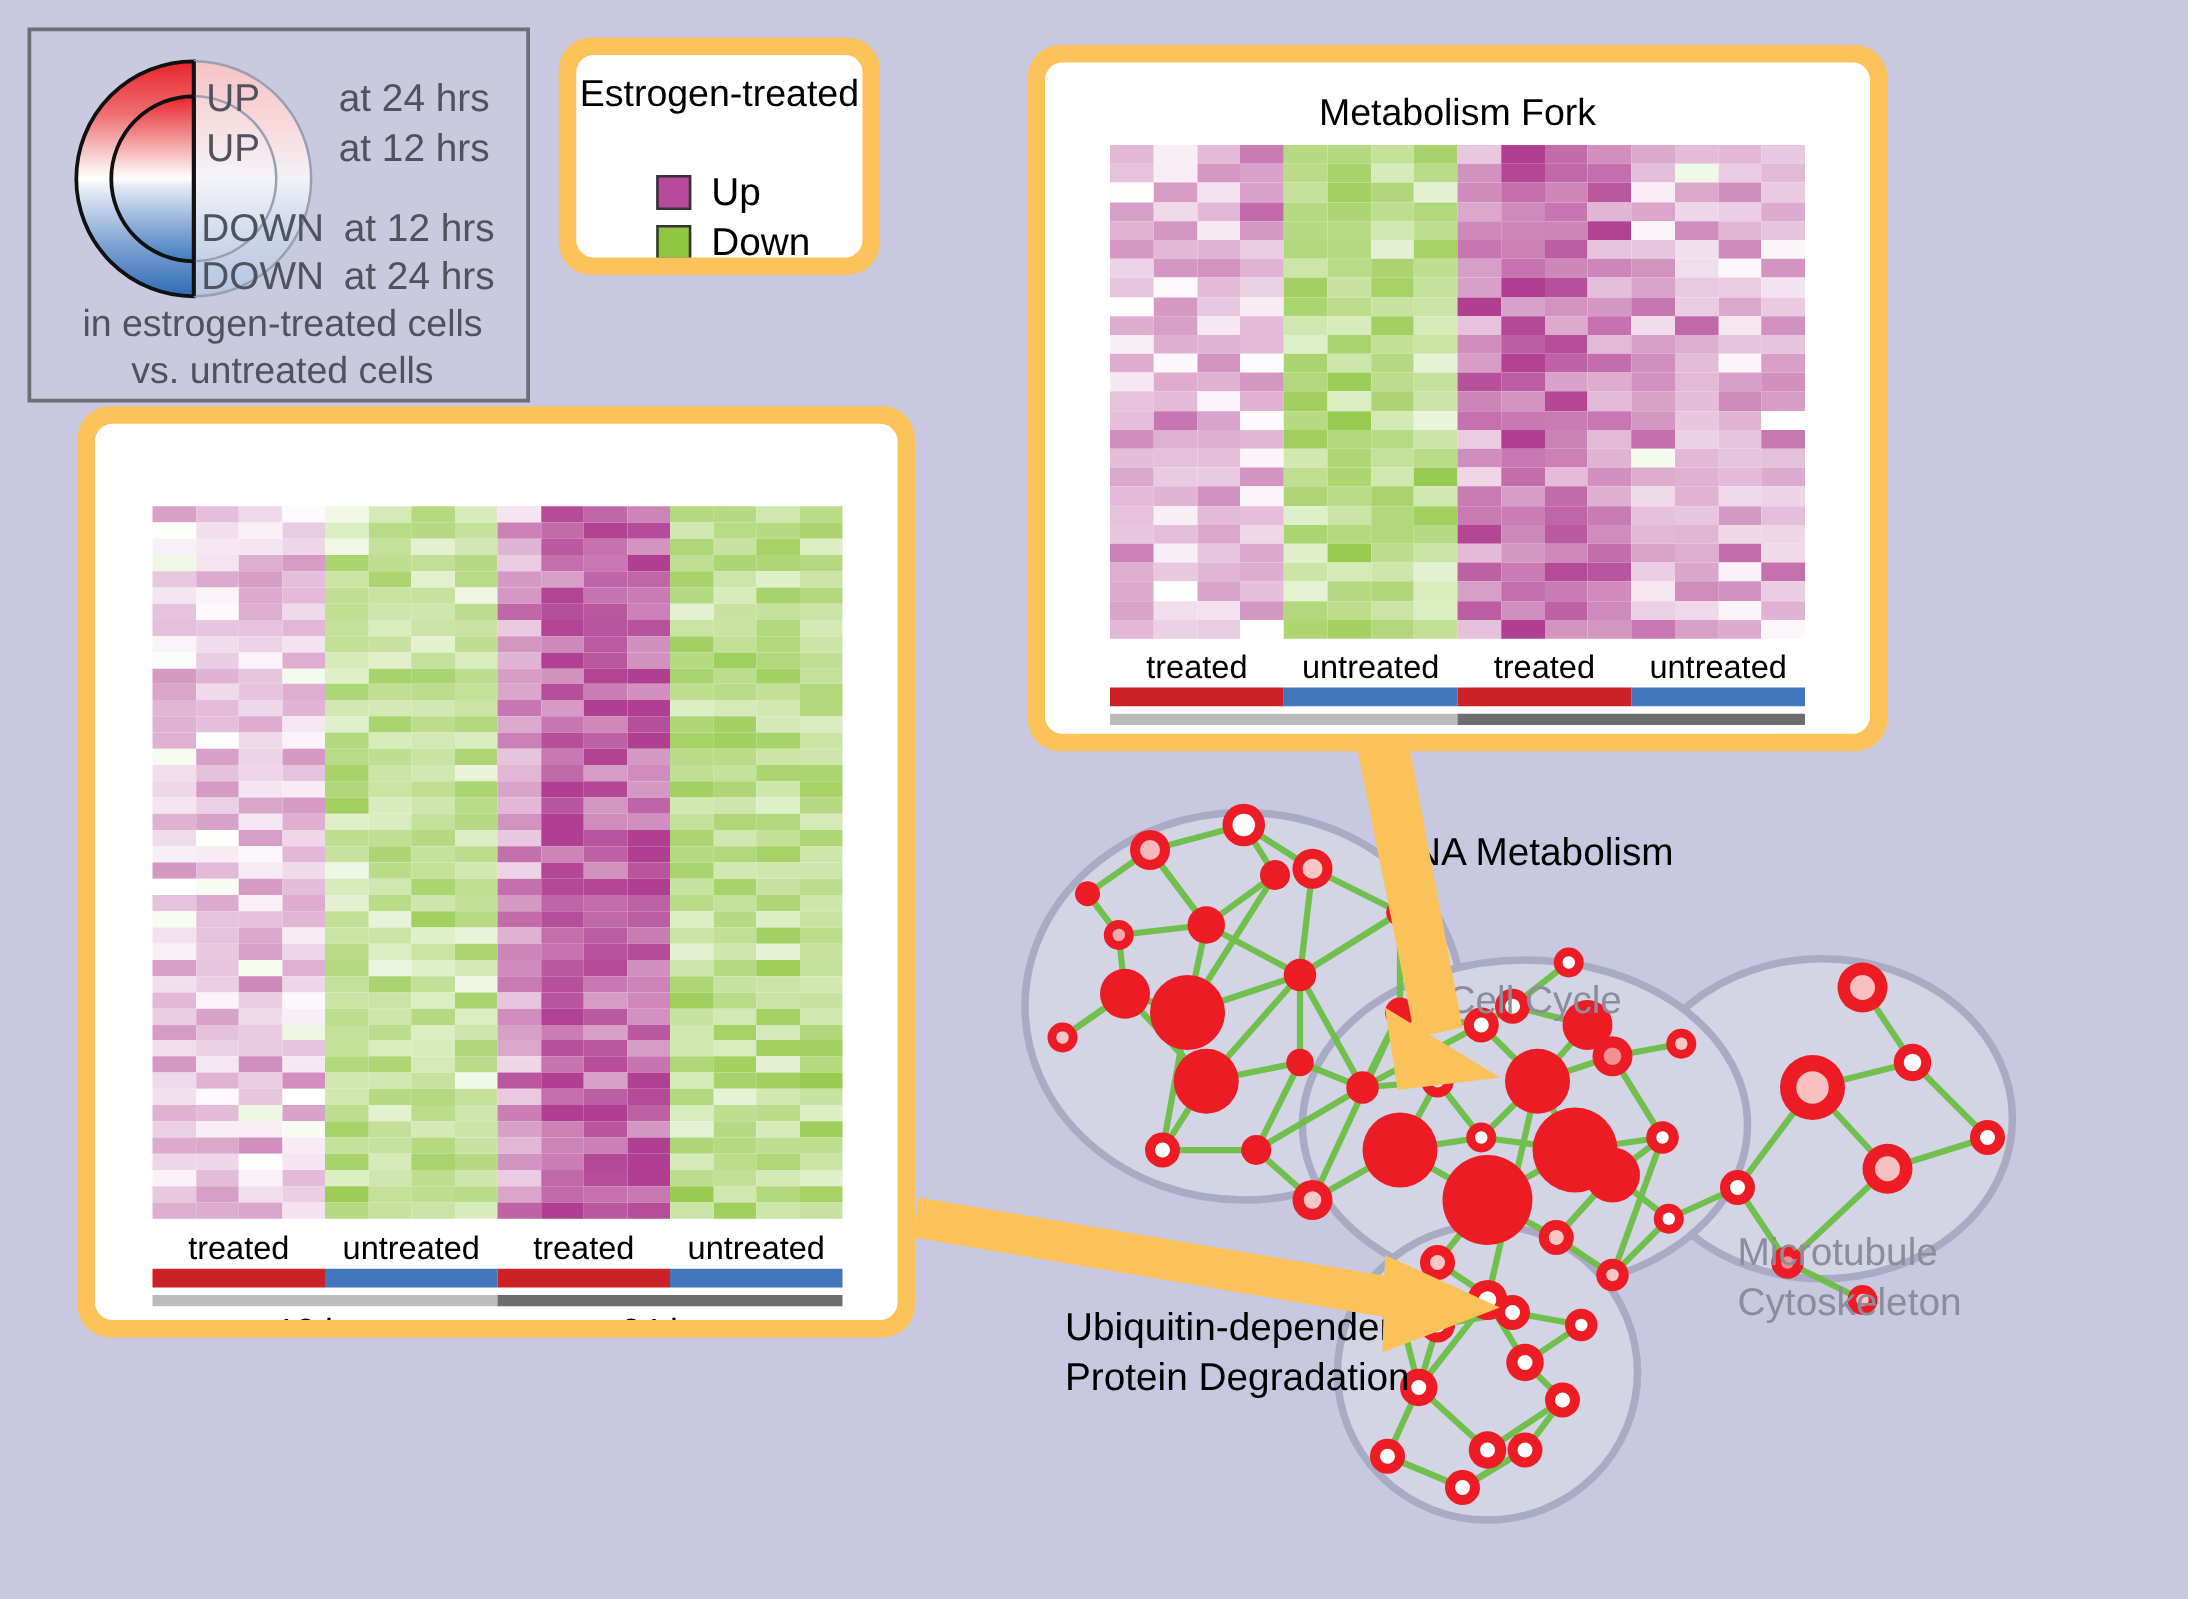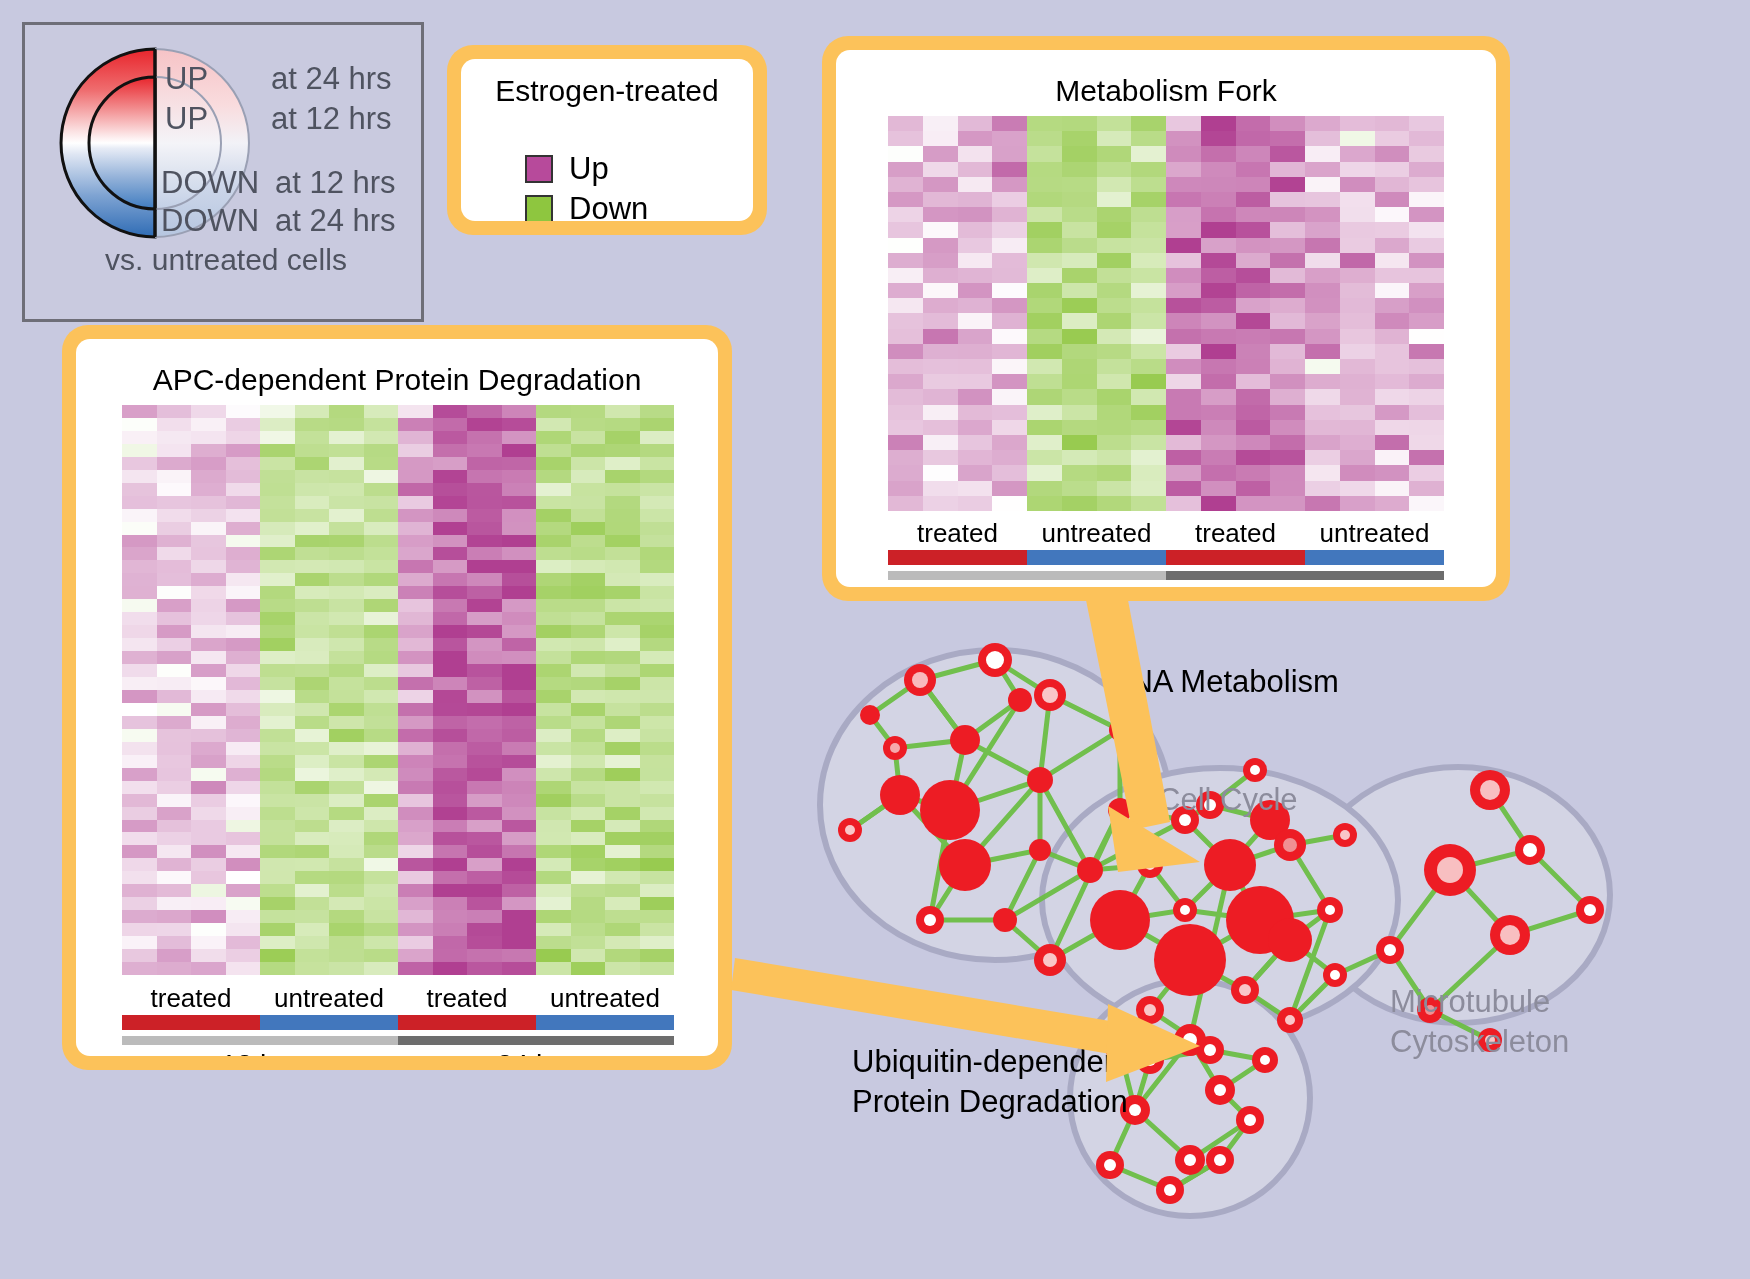--- a/index.html
+++ b/index.html
@@ -29,21 +29,21 @@
   .panel{
     position:absolute;background:#fcc25a;border-radius:26px;
     box-sizing:border-box;padding:14px;
   }
   .panel-inner{
     width:100%;height:100%;background:#ffffff;border-radius:14px;
     position:relative;box-sizing:border-box;overflow:hidden;
   }
 
   
-  #legend-panel{left:447px;top:45px;width:320px;height:190px;}
+  #legend-panel{left:447px;top:30px;width:257px;height:190px;}
   #legend-title{
     position:absolute;left:0;top:14px;width:100%;text-align:center;
     font-size:30px;color:#000;line-height:1.22;
   }
   .legend-item{position:absolute;left:64px;display:flex;align-items:center;gap:16px;}
   .legend-swatch{width:28px;height:28px;border:2px solid #333;box-sizing:border-box;}
   .legend-label{font-size:31px;color:#000;}
 
   
   #rf-panel{left:822px;top:36px;width:688px;height:565px;}
@@ -129,20 +129,21 @@
     <span class="key-word" style="left:140px;top:76px;">UP</span>
     <span class="key-row" style="left:246px;top:76px;">at 12 hrs</span>
 
     <span class="key-word" style="left:136px;top:140px;">DOWN</span>
     <span class="key-row" style="left:250px;top:140px;">at 12 hrs</span>
 
     <span class="key-word" style="left:136px;top:178px;">DOWN</span>
     <span class="key-row" style="left:250px;top:178px;">at 24 hrs</span>
 
     <div id="key-foot">
+      <div>in estrogen-treated cells</div>
       <div>vs. untreated cells</div>
     </div>
   </div>
 
   <div class="panel" id="legend-panel">
     <div class="panel-inner">
       <div id="legend-title">
         <div>Estrogen-treated</div>
       </div>
       <div class="legend-item" style="top:92px;">
@@ -600,21 +601,20 @@
 
       <div class="time-labels" style="left:52px;top:534px;width:556px;">
         <span>12 hrs</span>
         <span>24 hrs</span>
       </div>
     </div>
   </div>
 
   <div class="panel" id="apc-panel">
     <div class="panel-inner">
-      <div class="panel-title" style="top:24px;">APC-dependent Protein Degradation</div>
 
       <div class="hm" id="hm-apc" style="left: 46px; top: 66px; width: 552px; height: 570px; grid-template-columns: repeat(16, 1fr); grid-template-rows: repeat(44, 1fr);">
           <div style="background:#d89fc8"></div>
           <div style="background:#e4beda"></div>
           <div style="background:#efd8e9"></div>
           <div style="background:#fdfbfd"></div>
           <div style="background:#f1f8e8"></div>
           <div style="background:#d5eab7"></div>
           <div style="background:#b4d97f"></div>
           <div style="background:#d7ebbb"></div>

